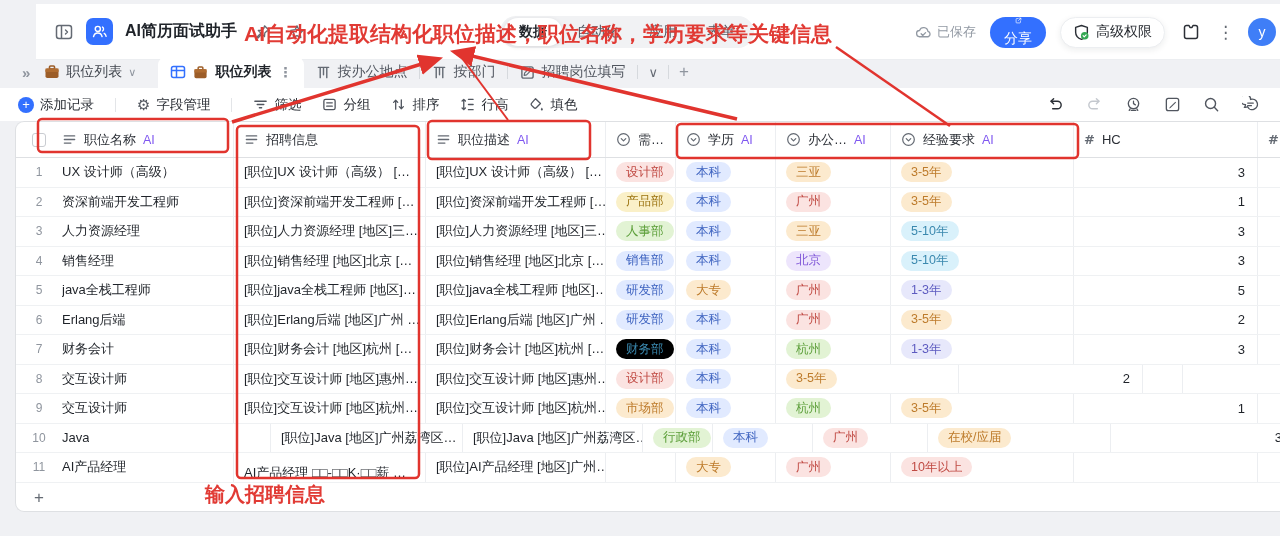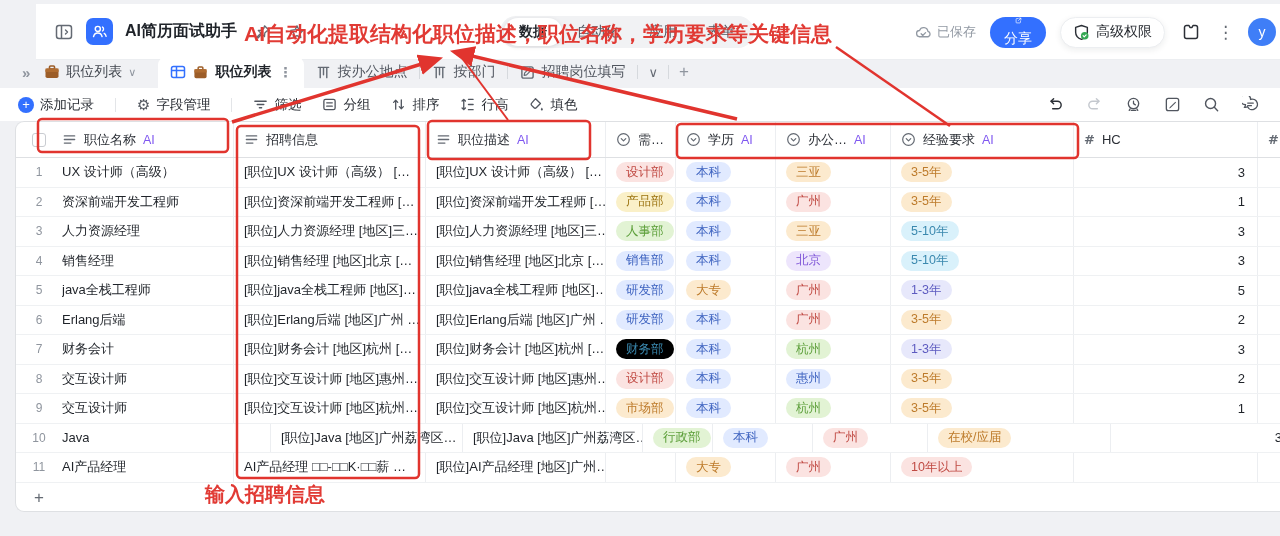--- a/index.html
+++ b/index.html
@@ -553,23 +553,20 @@
         </div>
         <div class="tcell" style="width: 180px;">
           <span class="celltext">[职位]交互设计师 [地区]惠州…</span>
         </div>
         <div class="tcell" style="width: 70px;">
           <span class="tag" style="background:#fbe3e1;color:#c04a43">设计部</span>
         </div>
         <div class="tcell" style="width: 100px;">
           <span class="tag" style="background:#e1eaff;color:#3e63c0">本科</span>
         </div>
-        <div class="tcell" style="width: 115px;">
-          <span class="tag" style="background:#e1eaff;color:#3e63c0">惠州</span>
-        </div>
         <div class="tcell" style="width: 183px;">
           <span class="tag" style="background:#fceace;color:#bd7b2b">3-5年</span>
         </div>
         <div class="tcell numcell" style="width: 184px;">
           <span>2</span>
         </div>
         <div class="tcell numcell" style="width: 40px;"></div>
       </div>
       <div class="trow">
         <div class="tcell" style="width: 218px;">
@@ -625,21 +622,21 @@
         <div class="tcell numcell" style="width: 184px;">
           <span>3</span>
         </div>
         <div class="tcell numcell" style="width: 40px;"></div>
       </div>
       <div class="trow">
         <div class="tcell" style="width: 218px;">
           <span class="gutter rownum">11</span>
           <span class="celltext">AI产品经理</span>
         </div>
-        <div class="tcell" style="width: 192px;">
+        <div class="tcell" style="width: 192px; align-items: flex-end;">
           <span class="celltext">AI产品经理 □□-□□K·□□薪 …</span>
         </div>
         <div class="tcell" style="width: 180px;">
           <span class="celltext">[职位]AI产品经理 [地区]广州…</span>
         </div>
         <div class="tcell" style="width: 70px;"></div>
         <div class="tcell" style="width: 100px;">
           <span class="tag" style="background:#fceace;color:#bd7b2b">大专</span>
         </div>
         <div class="tcell" style="width: 115px;">

